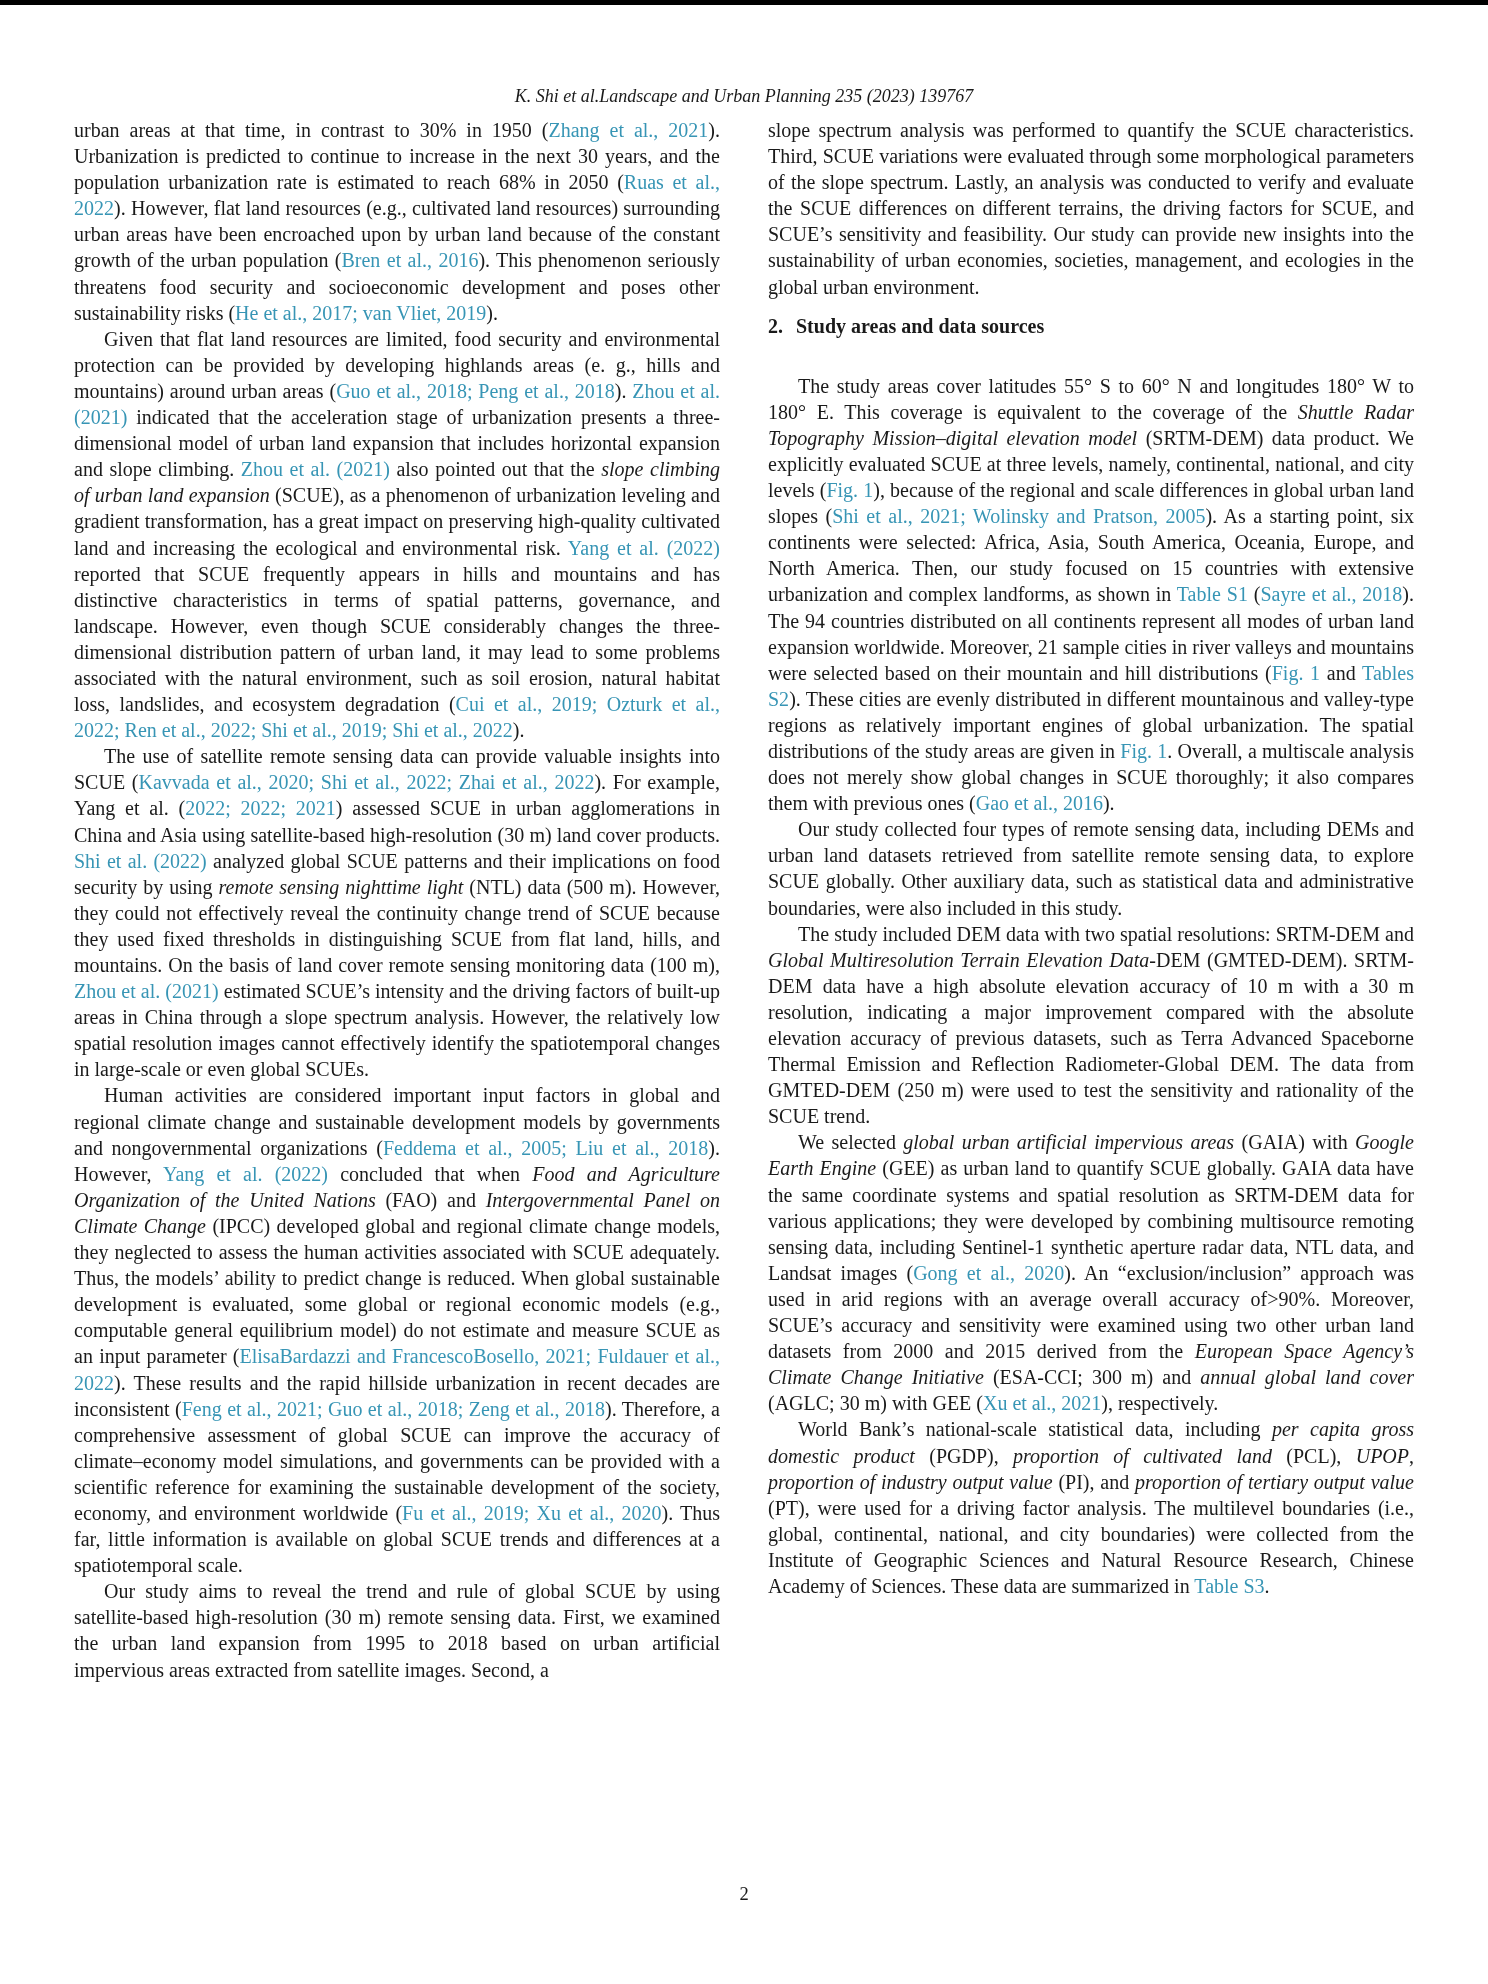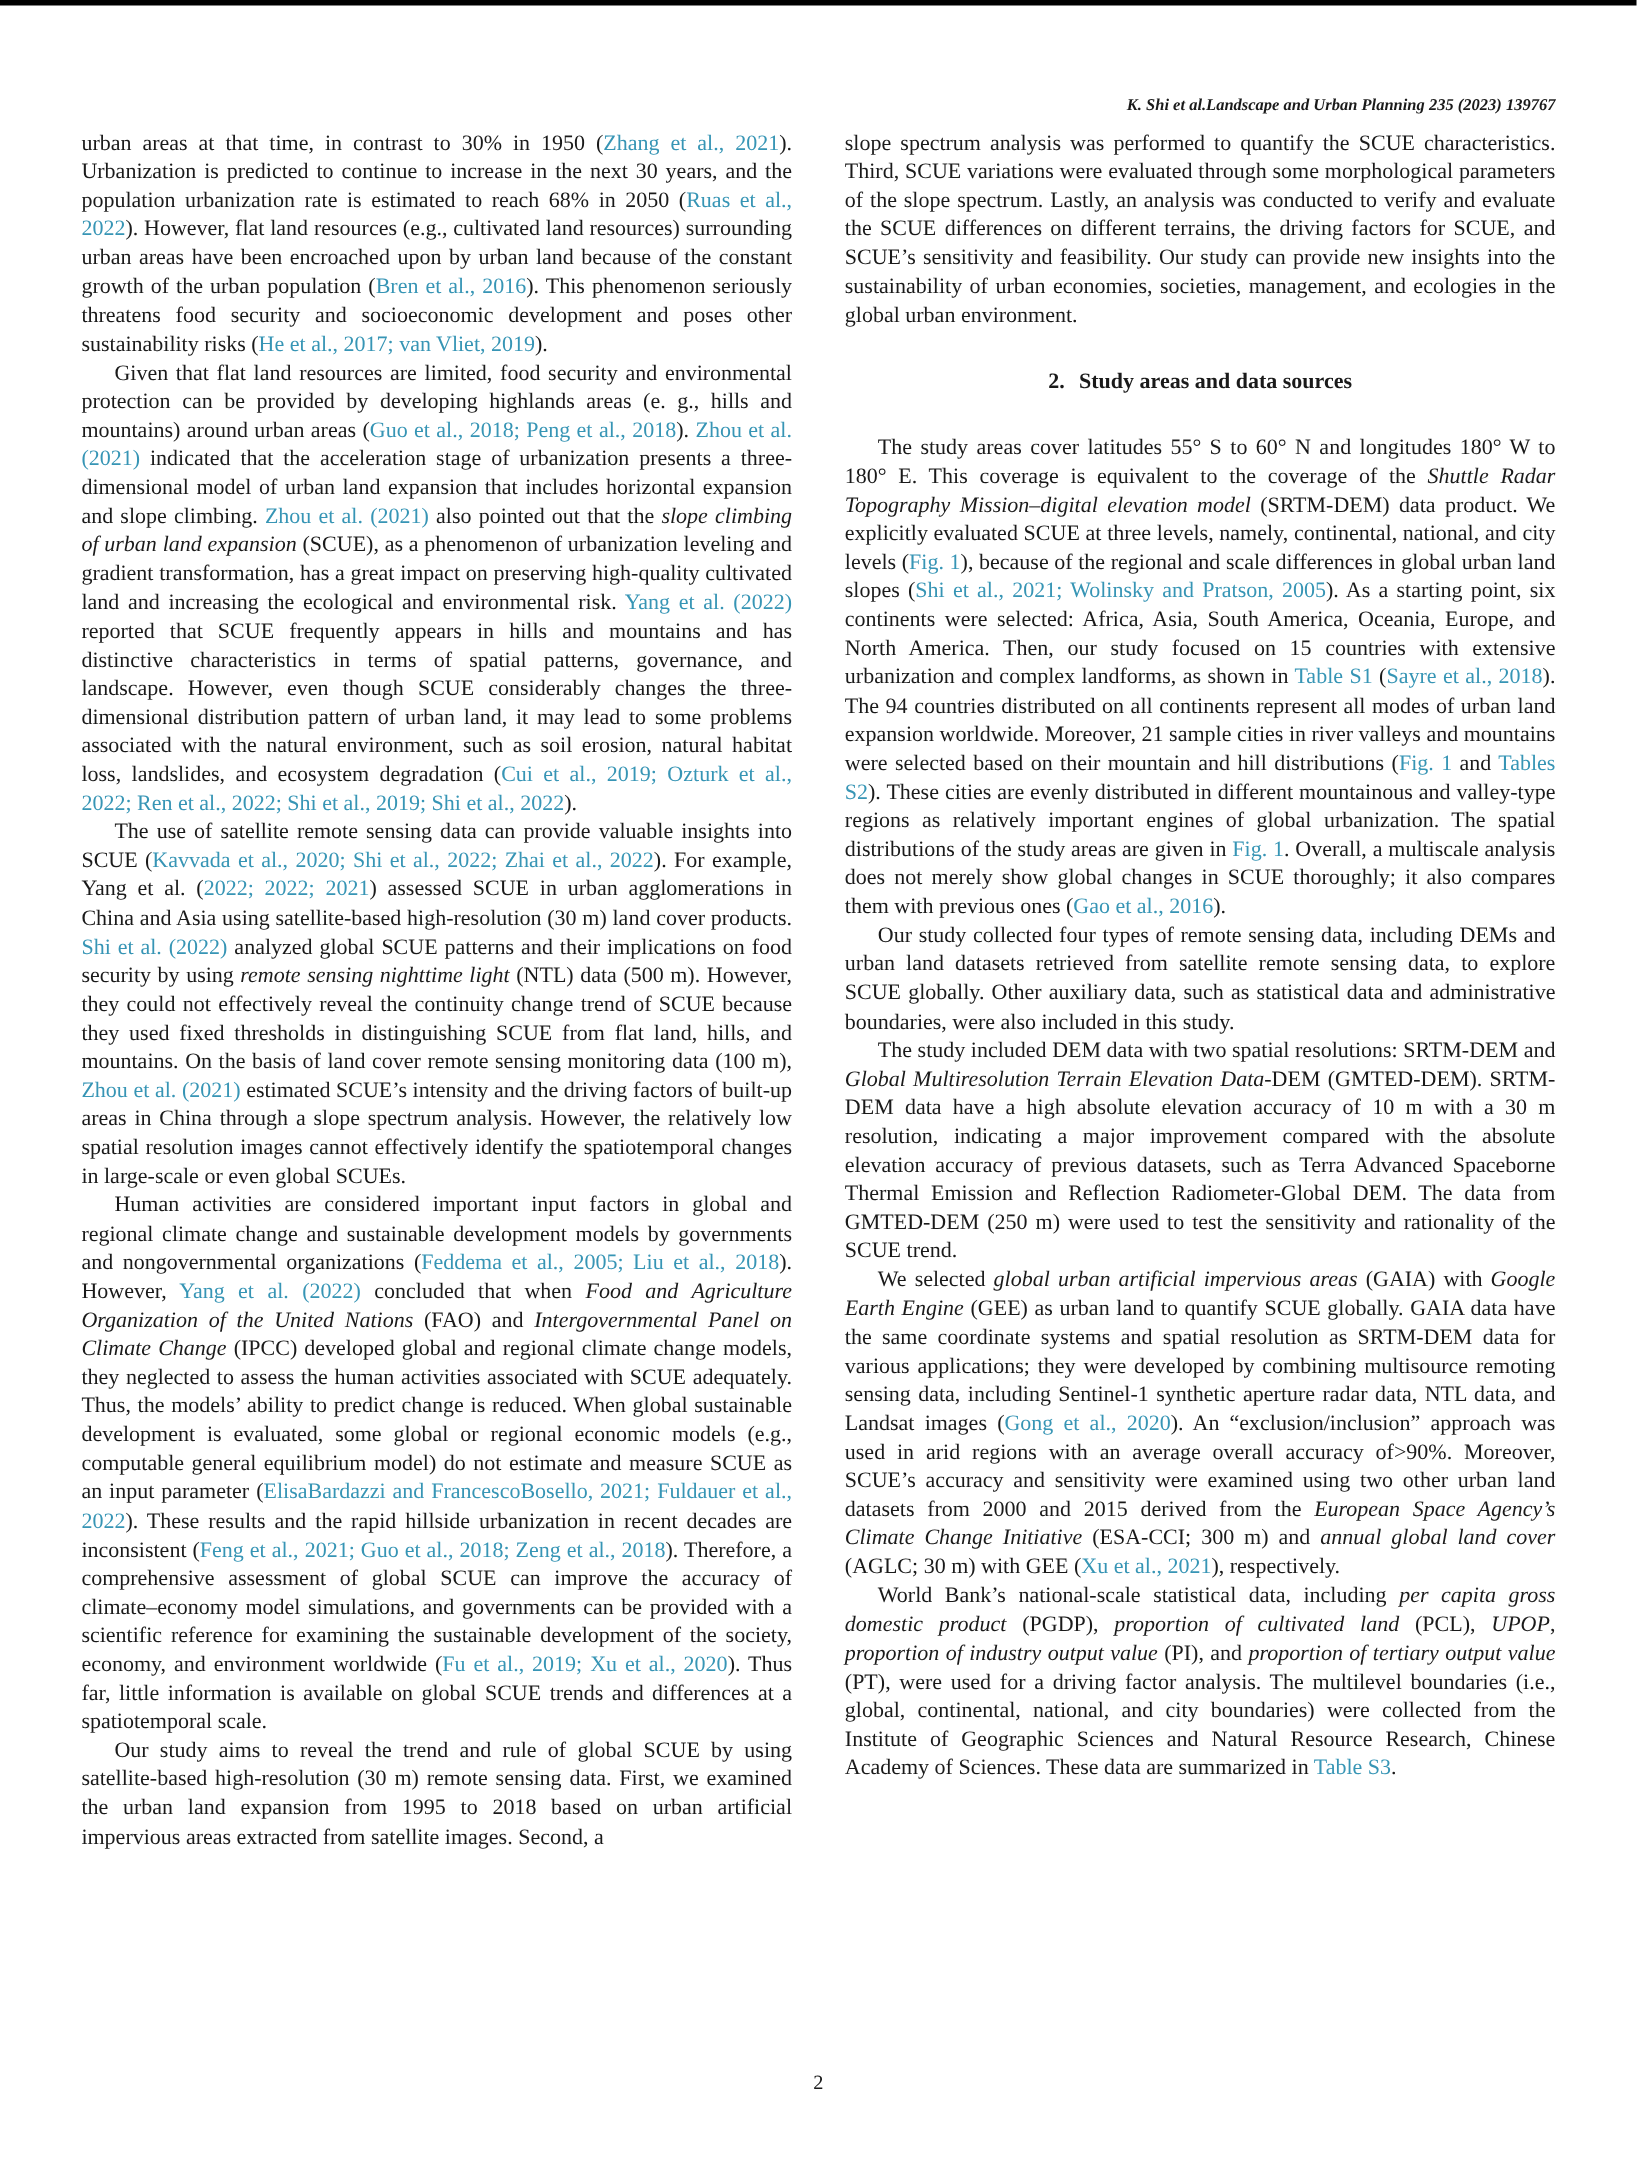--- a/index.html
+++ b/index.html
@@ -24,26 +24,25 @@
     width:100%;
     height:5px;
     background:var(--bar);
   }
   .runninghead{
     position:absolute;
     top:86px;
     left:74px;
     right:74px;
     display:flex;
-    justify-content:flex-end;
+    justify-content:center;
     font-style:italic;
-    font-size:15px;
+    font-size:18px;
     line-height:20px;
     color:var(--text);
-    font-weight:bold;
   }
   .columns{
     position:absolute;
     top:117px;
     left:74px;
     right:74px;
     display:flex;
     gap:48px;
   }
   .col{
@@ -54,22 +53,22 @@
   }
   .para{
     margin:0;
     padding:0;
   }
   .para.indent{ text-indent:30px; }
   .section-heading{
     font-size:20px;
     line-height:26px;
     font-weight:bold;
-    margin:34px 0 34px 0;
-    text-align:center;
+    margin:13px 0 34px 0;
+    text-align:left;
   }
   .section-heading .h-num{ margin-right:13px; }
   .ri{ font-style:italic; }
   .rb{ font-weight:normal; }
   .ra{ color:var(--link); }
   .rab{ color:var(--link); font-weight:normal; }
   .footer{
     position:absolute;
     top:1884px;
     left:0;

